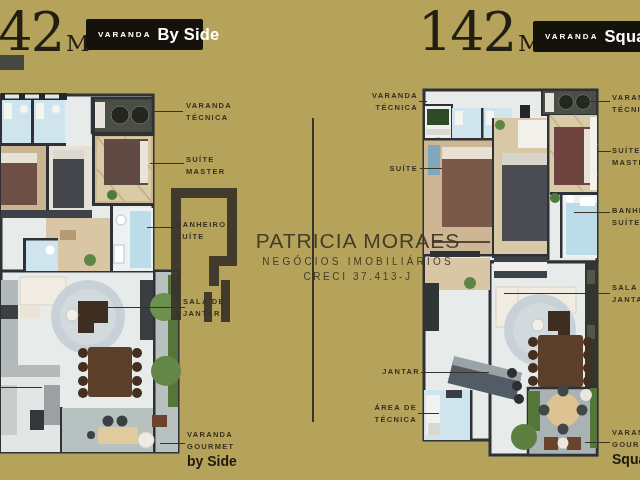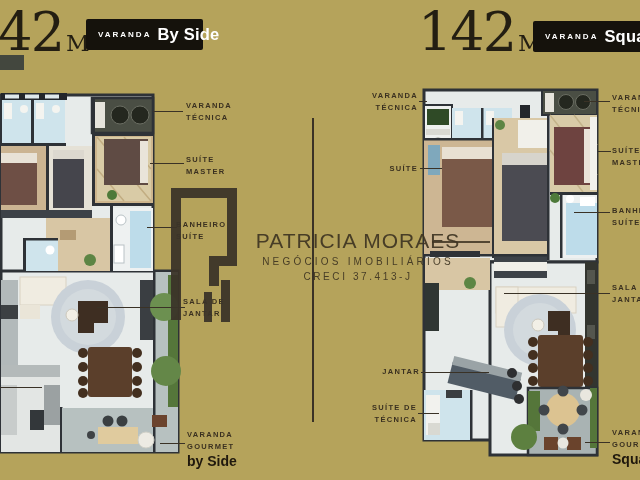--- a/index.html
+++ b/index.html
@@ -330,21 +330,21 @@
     <span style="display:block">VARANDA</span>
     <span style="display:block">TÉCNICA</span>
   </div>
   <div class="lbl r" style="left:330px;top:163px;width:88px;">
     <span style="display:block">SUÍTE</span>
   </div>
   <div class="lbl r" style="left:330px;top:366px;width:90px;">
     <span style="display:block">JANTAR</span>
   </div>
   <div class="lbl r" style="left:327px;top:402px;width:90px;">
-    <span style="display:block">SUÍTE DE</span>
+    <span style="display:block">ÁREA DE</span>
     <span style="display:block">TÉCNICA</span>
   </div>
   <div class="lead" style="left:419px;top:101px;width:8px;"></div>
   <div class="lead" style="left:420px;top:168px;width:22px;"></div>
   <div class="lead" style="left:421px;top:372px;width:68px;"></div>
   <div class="lead" style="left:418px;top:413px;width:21px;"></div>
 
   <div class="lbl" style="left:612px;top:92px;">
     <span style="display:block">VARANDA</span>
     <span style="display:block">TÉCNICA</span>

